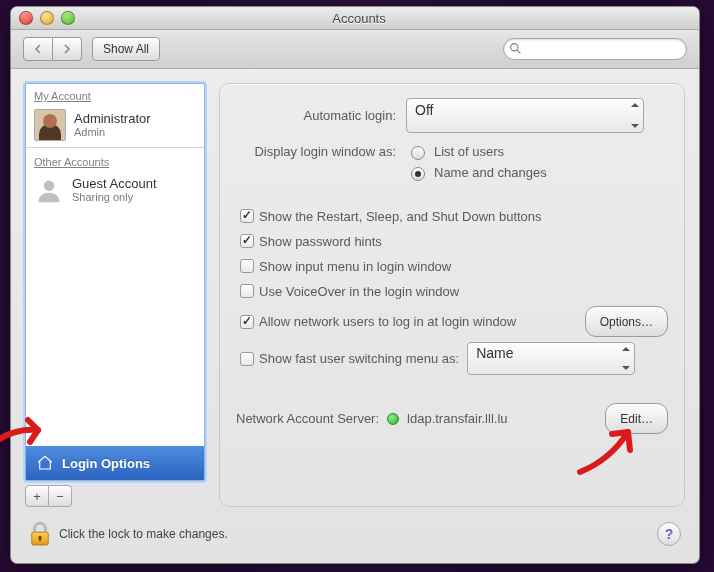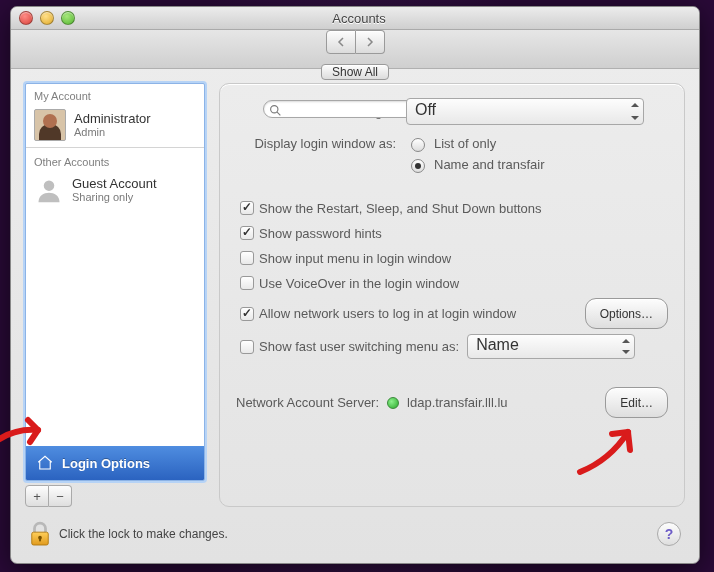--- a/index.html
+++ b/index.html
@@ -60,21 +60,20 @@
   }
   
   .toolbar {
     height: 38px;
     background: linear-gradient(#e6e6e6, #cfcfcf);
     border-bottom: 1px solid #b0b0b0;
     display: flex;
     align-items: center;
     padding: 0 12px;
     gap: 10px;
-    flex-direction: column;
   }
   .seg {
     display: flex;
   }
   .tb-btn, .seg-btn {
     height: 22px;
     background: linear-gradient(#fdfdfd, #dcdcdc);
     border: 1px solid #9a9a9a;
     border-radius: 4px;
     font-size: 12px;
@@ -129,20 +128,21 @@
     box-shadow: 0 0 0 2px #b6d3f6;
     border-radius: 2px;
     display: flex;
     flex-direction: column;
     overflow: hidden;
   }
   .sb-header {
     font-size: 11px;
     color: #7f7f7f;
     padding: 6px 3px 3px 8px;
+    text-decoration: underline;
   }
   .sb-divider {
     height: 1px;
     background: #d4d4d4;
     margin: 2px 0;
   }
   .sb-row {
     display: flex;
     align-items: center;
     gap: 8px;
@@ -224,23 +224,23 @@
     text-align: right;
     color: #5a5a5a;
   }
   .popup {
     flex: 0 0 210px;
     height: 21px;
     background: linear-gradient(#fdfdfd,#e8e8e8);
     border: 1px solid #a7a7a7;
     border-radius: 4px;
     display:flex; align-items:center;
-    padding: 0 18px 4px 8px;
+    padding: 0 18px 12px 8px;
     position: relative;
-    font-size: 16px;
+    font-size: 14px;
     color: #333;
   }
   .tri-up, .tri-down {
     width:0;height:0;border-left:4px solid transparent;border-right:4px solid transparent;
     position:absolute; right:4px;
   }
   .tri-up   { border-bottom:4px solid #555; top:4px; }
   .tri-down { border-top:4px solid #555; bottom:4px; }
   .radio-col {
     display:flex; flex-direction:column; gap:4px;
@@ -405,25 +405,25 @@
           <span class="tri-up"></span>
           <span class="tri-down"></span>
         </div>
       </div>
 
       <div class="form-row align-top">
         <div class="label-right" style="padding-top:1px">Display login window as:</div>
         <div class="radio-col">
           <label class="radio">
             <input type="radio" name="dlw" style="">
-            <span>List of only</span>
+            <span>List of users</span>
           </label>
           <label class="radio">
             <input type="radio" name="dlw" id="rb-namepw" checked="" style="">
-            <span>Name and transfair</span>
+            <span>Name and changes</span>
           </label>
         </div>
       </div>
 
       <div style="height:10px"></div>
 
       <div class="check-row">
         <label class="check">
             <input type="checkbox" id="cb-restart" checked="" style="">
           </label>

